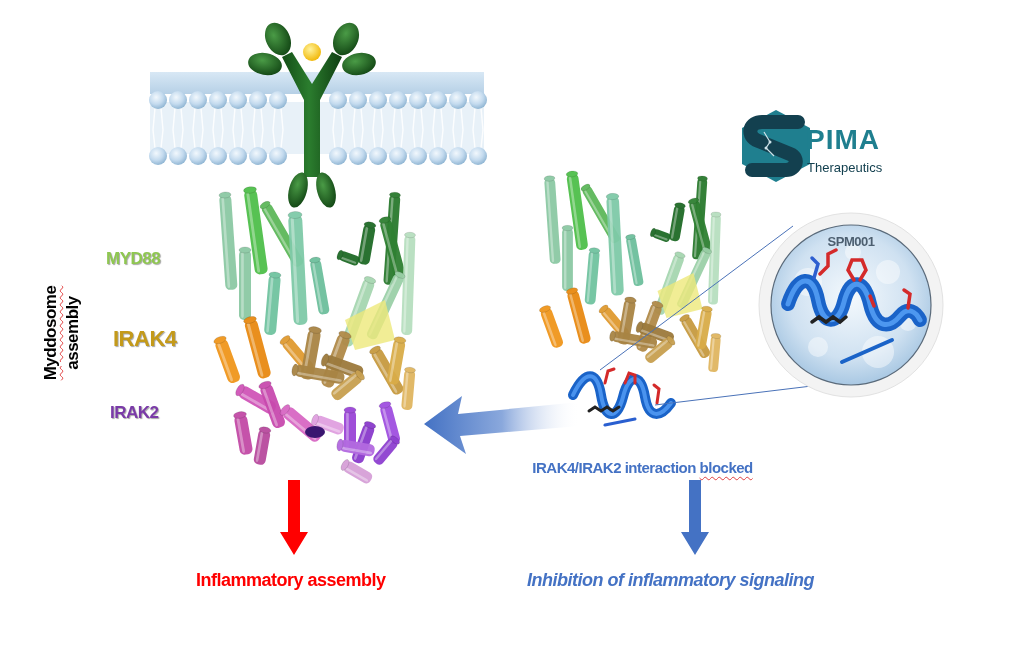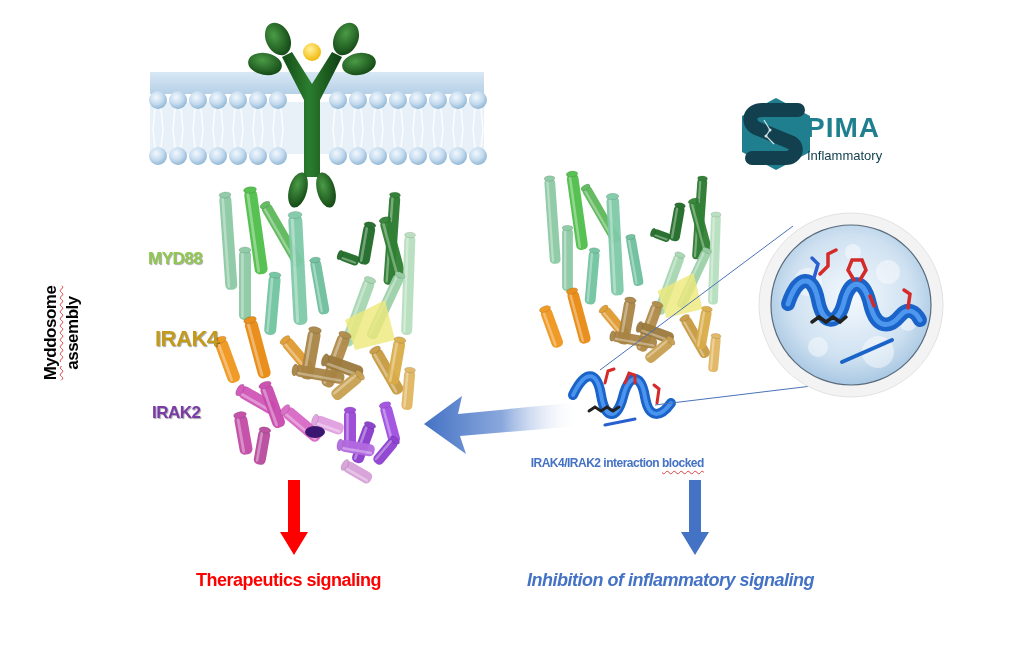--- a/index.html
+++ b/index.html
@@ -1,19 +1,19 @@
 <!DOCTYPE html>
 <html><head>
 <meta charset="utf-8">
 <style>
   html, body { margin:0; padding:0; background:#ffffff; }
   body { width:1030px; height:663px; position:relative; overflow:hidden; font-family:"Liberation Sans", sans-serif; }
   .abs { position:absolute; }
   .lbl { font-weight:bold; font-family:"Liberation Sans", sans-serif; letter-spacing:-0.5px; }
-  .shadow { text-shadow: 1px 1px 1px rgba(0,0,0,0.35); margin-left: 42px; }
+  .shadow { text-shadow: 1px 1px 1px rgba(0,0,0,0.35); }
   .squiggle { text-decoration: underline wavy #e04040; text-decoration-thickness:1px; text-underline-offset:3px; }
   svg { position:absolute; overflow:visible; }
 </style>
 </head>
 <body>
 
 <div class="abs" style="left:150px;top:72px;width:334px;height:98px;">
   <svg width="334" height="98" viewBox="0 0 334 98" style="left:0;top:0;">
     <defs>
       <radialGradient id="lipidHead" cx="40%" cy="35%" r="65%">
@@ -487,32 +487,33 @@
       <path d="M30 92 C 40 62, 55 62, 60 88 C 65 114, 80 114, 86 90 C 92 66, 106 66, 112 92 C 118 118, 132 116, 142 104 C 150 94, 158 100, 162 108" stroke="#4d97ef" stroke-width="5"></path>
       <path d="M54 110 l7 -5 l7 5 l7 -5 l7 5 l6 -5" stroke="#222" stroke-width="3.5"></path>
       <path d="M56 66 l4 -14 l-6 -6" stroke="#2e5fd0" stroke-width="3.5"></path>
       <path d="M62 62 l8 -8 l0 -12 l8 -4" stroke="#d42a2a" stroke-width="3.5"></path>
       <path d="M96 68 l-6 -10 l4 -10 l10 0 l4 10 l-6 10" stroke="#d42a2a" stroke-width="3.5"></path>
       <path d="M112 84 l4 10" stroke="#d42a2a" stroke-width="3.5"></path>
       <path d="M150 96 l2 -14 l-6 -4" stroke="#d42a2a" stroke-width="3.5"></path>
       <path d="M84 150 l50 -22" stroke="#1a63c8" stroke-width="4"></path>
     </g>
   </svg>
+  <div class="abs lbl" style="left:0;width:186px;top:22px;text-align:center;font-size:13px;color:#4d5f70;">SPM001</div>
 </div>
 
-<div class="abs" style="left:740px;top:96px;width:180px;height:76px;">
+<div class="abs" style="left:740px;top:108px;width:180px;height:76px;">
   <svg width="72" height="76" viewBox="0 0 72 76" style="left:0;top:0;">
     <polygon points="36,2 70,20 70,56 36,74 2,56 2,20" fill="#1f7f8f"></polygon>
     <path d="M58 14 L22 14 C 10 14, 6 26, 16 32 L50 46 C 60 50, 56 62, 46 62 L12 62" fill="none" stroke="#13404f" stroke-width="14" stroke-linecap="round"></path>
     <path d="M24 24 l6 10 l-4 6 l8 8" fill="none" stroke="#cfe3ea" stroke-width="1.2"></path>
     <circle cx="30" cy="34" r="1.5" fill="#cfe3ea"></circle>
       <circle cx="26" cy="40" r="1.5" fill="#cfe3ea"></circle>
   </svg>
   <div class="abs" style="left:66px;top:16px;font-size:28px;font-weight:bold;color:#1f7f8f;letter-spacing:1px;">PIMA</div>
-  <div class="abs" style="left:67px;top:52px;font-size:13px;color:#13404f;">Inflammatory</div>
+  <div class="abs" style="left:67px;top:52px;font-size:13px;color:#13404f;">Therapeutics</div>
 </div>
 
 <div class="abs lbl" style="left:40px;top:398px;width:130px;height:46px;transform:rotate(-90deg);transform-origin:0 0;font-size:17px;color:#000;line-height:22px;text-align:center;">
   <div><span class="squiggle">Myddosome</span></div>
   <div>assembly</div>
 </div>
 
 <div class="abs lbl shadow" style="left:106px;top:249px;font-size:17px;color:#8fc750;">MYD88</div>
 <div class="abs lbl shadow" style="left:113px;top:326px;font-size:22px;color:#c49a1a;">IRAK4</div>
 <div class="abs lbl shadow" style="left:110px;top:403px;font-size:17px;color:#7a3aa8;">IRAK2</div>
@@ -521,25 +522,25 @@
   <defs>
     <linearGradient id="arrowG" x1="0" y1="0" x2="1" y2="0">
       <stop offset="0%" stop-color="#4472c4"></stop>
       <stop offset="50%" stop-color="#8aa8dc"></stop>
       <stop offset="100%" stop-color="#ffffff" stop-opacity="0"></stop>
     </linearGradient>
   </defs>
   <polygon points="2,44 40,16 36,34 158,22 158,46 38,56 44,74" fill="url(#arrowG)"></polygon>
 </svg>
 
-<div class="abs lbl" style="left:525px;top:442px;font-size:12px;color:#4472c4;white-space:pre;">
+<div class="abs lbl" style="left:525px;top:442px;font-size:15px;color:#4472c4;white-space:pre;">
   <span>IRAK4/IRAK2 interaction </span><span class="squiggle">blocked</span>
 </div>
 
 <svg width="30" height="76" viewBox="0 0 30 76" style="left:279px;top:480px;">
   <polygon points="9,0 21,0 21,52 29,52 15,75 1,52 9,52" fill="#ff0000"></polygon>
 </svg>
 <svg width="30" height="76" viewBox="0 0 30 76" style="left:680px;top:480px;">
   <polygon points="9,0 21,0 21,52 29,52 15,75 1,52 9,52" fill="#4472c4"></polygon>
 </svg>
 
-<div class="abs lbl" style="left:196px;top:570px;font-size:18px;color:#ff0000;">Therapeutics signaling</div>
+<div class="abs lbl" style="left:196px;top:570px;font-size:18px;color:#ff0000;">Inflammatory assembly</div>
 <div class="abs lbl" style="left:527px;top:570px;font-size:18px;color:#4472c4;font-style:italic;">Inhibition of inflammatory signaling</div>
 
 </body></html>

